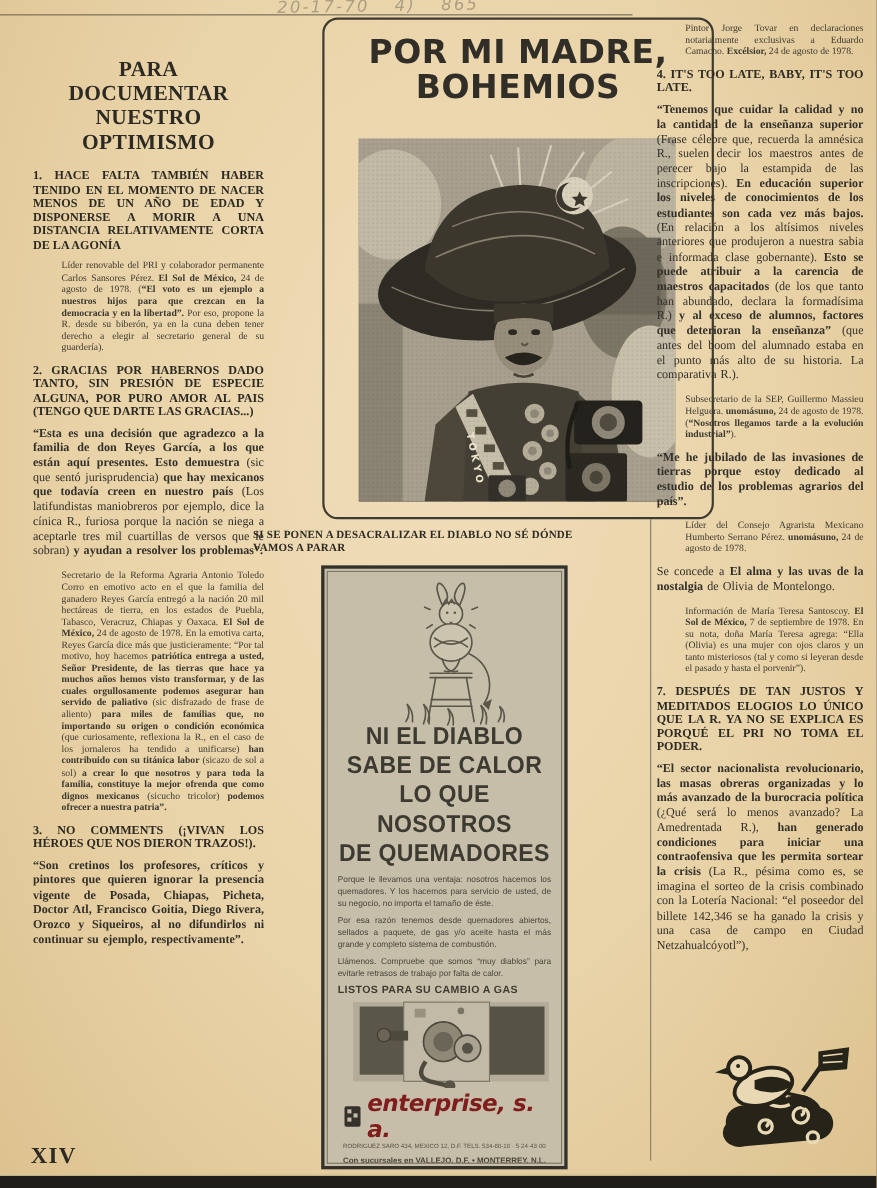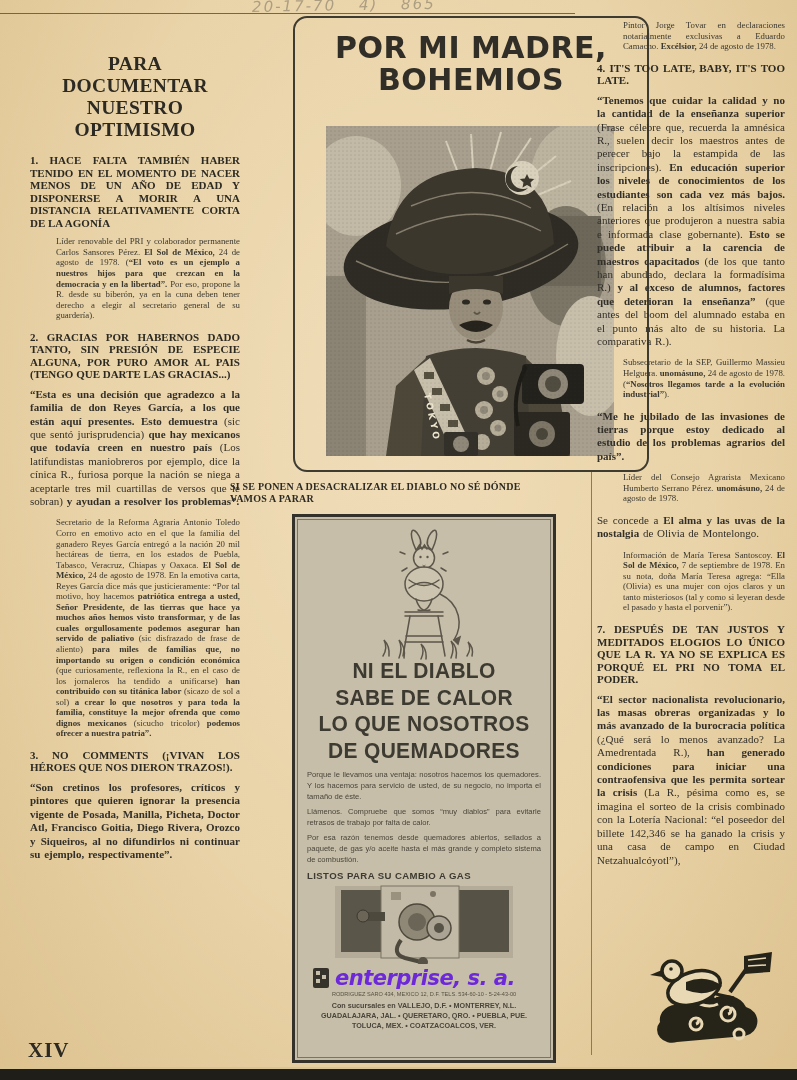--- a/index.html
+++ b/index.html
@@ -26,35 +26,35 @@
   .center-frame{position:absolute;left:245px;top:16px;width:352px;height:452px;
     border:2px solid #3e3b31;border-radius:14px;margin-left:48px;}
   .center-title{margin-top:14px;text-align:center;font-family:"DejaVu Sans",sans-serif;
     font-weight:bold;font-size:30px;line-height:1.08;letter-spacing:.5px;color:#302e27;}
   .photo{position:absolute;left:31px;top:108px;width:288px;height:330px;background:#a89f8e;
     box-shadow:0 0 0 1px #5a5546 inset;}
   .caption{position:absolute;left:230px;top:481px;width:358px;font-weight:bold;
     font-size:10px;line-height:1.2;letter-spacing:.2px;color:#2c2a23;}
   .v-rule{position:absolute;left:591px;top:472px;width:1px;height:583px;background:#857c66;}
   
-  .ad{position:absolute;left:292px;top:514px;width:264px;height:549px;
+  .ad{position:absolute;left:292px;top:514px;width:224px;height:549px;
     background:#c7beaa;border:3px solid #33312a;box-sizing:border-box;}
   .ad-inner{position:absolute;inset:2px;border:1px solid #7b7363;padding:4px 9px;
     box-sizing:border-box;overflow:hidden;}
   .ad-devil{display:block;margin:0 auto;}
   .ad-headline{font-family:"Liberation Sans",sans-serif;font-weight:bold;font-size:21px;
     line-height:1.2;text-align:center;color:#3d3b31;letter-spacing:.3px;transform:scaleY(1.05);}
   .ad-body{margin-top:8px;}
   .ad-body p{font-family:"Liberation Sans",sans-serif;font-size:7.6px;font-weight:normal;
     line-height:1.45;text-align:justify;color:#49453a;margin:0 0 4px;}
   .ad-cta{text-align:left;font-family:"Liberation Sans",sans-serif;font-weight:bold;
     font-size:9.6px;letter-spacing:.4px;color:#3d3b31;margin:5px 0 3px;}
   .ad-logo-row{display:flex;align-items:center;justify-content:flex-start;gap:6px;margin:2px 0 0 6px;}
   .ad-logo-text{font-family:"DejaVu Sans",sans-serif;font-weight:bold;font-style:italic;
-    font-size:21px;color:#6d28d9;letter-spacing:-.5px;}
+    font-size:21px;color:#7f1d1d;letter-spacing:-.5px;}
   .ad-address{font-family:"Liberation Sans",sans-serif;font-size:5.6px;color:#56513f;
     text-align:center;margin-top:1px;}
   .ad-branches{font-family:"Liberation Sans",sans-serif;font-size:7.2px;font-weight:bold;
     text-align:center;color:#49453a;line-height:1.4;margin-top:4px;}
   
   .dove{position:absolute;left:642px;top:950px;}
   .page-number{position:absolute;left:28px;top:1038px;font-weight:bold;font-size:21px;
     letter-spacing:1px;color:#2c2a23;}
   .bottom-bar{position:absolute;left:0;bottom:0;width:797px;height:11px;background:#201e18;}
   .bottom-gap{position:absolute;left:0;bottom:11px;width:797px;height:2px;background:#d9c496;}
@@ -68,21 +68,21 @@
   <div class="top-rule"></div>
 
   <div class="col-left">
     <div class="main-title">PARA DOCUMENTAR NUESTRO OPTIMISMO</div>
     <div class="sec-heading">1. HACE FALTA TAMBIÉN HABER TENIDO EN EL MOMENTO DE NACER MENOS DE UN AÑO DE EDAD Y DISPONERSE A MORIR A UNA DISTANCIA RELATIVAMENTE CORTA DE LA AGONÍA</div>
     <p class="citation"><span>Líder renovable del PRI y colaborador permanente Carlos Sansores Pérez. </span><span class="b">El Sol de México,</span><span> 24 de agosto de 1978. (</span><span class="b">“El voto es un ejemplo a nuestros hijos para que crezcan en la democracia y en la libertad”.</span><span> Por eso, propone la R. desde su biberón, ya en la cuna deben tener derecho a elegir al secretario general de su guardería).</span></p>
     <div class="sec-heading">2. GRACIAS POR HABERNOS DADO TANTO, SIN PRESIÓN DE ESPECIE ALGUNA, POR PURO AMOR AL PAIS (TENGO QUE DARTE LAS GRACIAS...)</div>
     <p class="quote"><span class="b">“Esta es una decisión que agradezco a la familia de don Reyes García, a los que están aquí presentes. Esto demuestra </span><span>(sic que sentó jurisprudencia) </span><span class="b">que hay mexicanos que todavía creen en nuestro país </span><span>(Los latifundistas maniobreros por ejemplo, dice la cínica R., furiosa porque la nación se niega a aceptarle tres mil cuartillas de versos que le sobran) </span><span class="b">y ayudan a resolver los problemas”.</span></p>
     <p class="citation"><span>Secretario de la Reforma Agraria Antonio Toledo Corro en emotivo acto en el que la familia del ganadero Reyes García entregó a la nación 20 mil hectáreas de tierra, en los estados de Puebla, Tabasco, Veracruz, Chiapas y Oaxaca. </span><span class="b">El Sol de México,</span><span> 24 de agosto de 1978. En la emotiva carta, Reyes García dice más que justicieramente: “Por tal motivo, hoy hacemos </span><span class="b">patriótica entrega a usted, Señor Presidente, de las tierras que hace ya muchos años hemos visto transformar, y de las cuales orgullosamente podemos asegurar han servido de paliativo </span><span>(sic disfrazado de frase de aliento) </span><span class="b">para miles de familias que, no importando su origen o condición económica </span><span>(que curiosamente, reflexiona la R., en el caso de los jornaleros ha tendido a unificarse) </span><span class="b">han contribuido con su titánica labor </span><span>(sicazo de sol a sol) </span><span class="b">a crear lo que nosotros y para toda la familia, constituye la mejor ofrenda que como dignos mexicanos </span><span>(sicucho tricolor) </span><span class="b">podemos ofrecer a nuestra patria”.</span></p>
     <div class="sec-heading">3. NO COMMENTS (¡VIVAN LOS HÉROES QUE NOS DIERON TRAZOS!).</div>
-    <p class="quote"><span class="b">“Son cretinos los profesores, críticos y pintores que quieren ignorar la presencia vigente de Posada, Manilla, Picheta, Doctor Atl, Francisco Goitia, Diego Rivera, Orozco y Siqueiros, al no difundirlos ni continuar su ejemplo, respectivamente”.</span></p>
+    <p class="quote"><span class="b">“Son cretinos los profesores, críticos y pintores que quieren ignorar la presencia vigente de Posada, Chiapas, Picheta, Doctor Atl, Francisco Goitia, Diego Rivera, Orozco y Siqueiros, al no difundirlos ni continuar su ejemplo, respectivamente”.</span></p>
   </div>
 
   <div class="center-frame">
     <div class="center-title">
       <div>POR MI MADRE,</div>
       <div>BOHEMIOS</div>
     </div>
     <div class="photo">
       <svg width="288" height="330" viewBox="0 0 288 330">
         <defs>
@@ -214,22 +214,22 @@
 
       <div class="ad-headline">
         <div>NI EL DIABLO</div>
         <div>SABE DE CALOR</div>
         <div>LO QUE NOSOTROS</div>
         <div>DE QUEMADORES</div>
       </div>
 
       <div class="ad-body">
         <p>Porque le llevamos una ventaja: nosotros hacemos los quemadores. Y los hacemos para servicio de usted, de su negocio, no importa el tamaño de éste.</p>
+        <p>Por esa razón tenemos desde quemadores abiertos, sellados a paquete, de gas y/o aceite hasta el más grande y completo sistema de combustión.</p>
         <p>Llámenos. Compruebe que somos “muy diablos” para evitarle retrasos de trabajo por falta de calor.</p>
-        <p>Por esa razón tenemos desde quemadores abiertos, sellados a paquete, de gas y/o aceite hasta el más grande y completo sistema de combustión.</p>
       </div>
 
       <div class="ad-cta">LISTOS PARA SU CAMBIO A GAS</div>
 
       <svg width="206" height="80" viewBox="0 0 206 80" style="display:block;margin:0 auto;">
         <rect x="14" y="2" width="178" height="72" fill="#b4ac99"></rect>
         <rect x="20" y="6" width="40" height="62" fill="#5b564a"></rect>
         <rect x="138" y="6" width="50" height="62" fill="#575246"></rect>
         <rect x="60" y="2" width="78" height="72" fill="#c2baa7" stroke="#7b7363"></rect>
         <circle cx="96" cy="38" r="18" fill="#8f8877" stroke="#4e493d" stroke-width="1.5"></circle>

